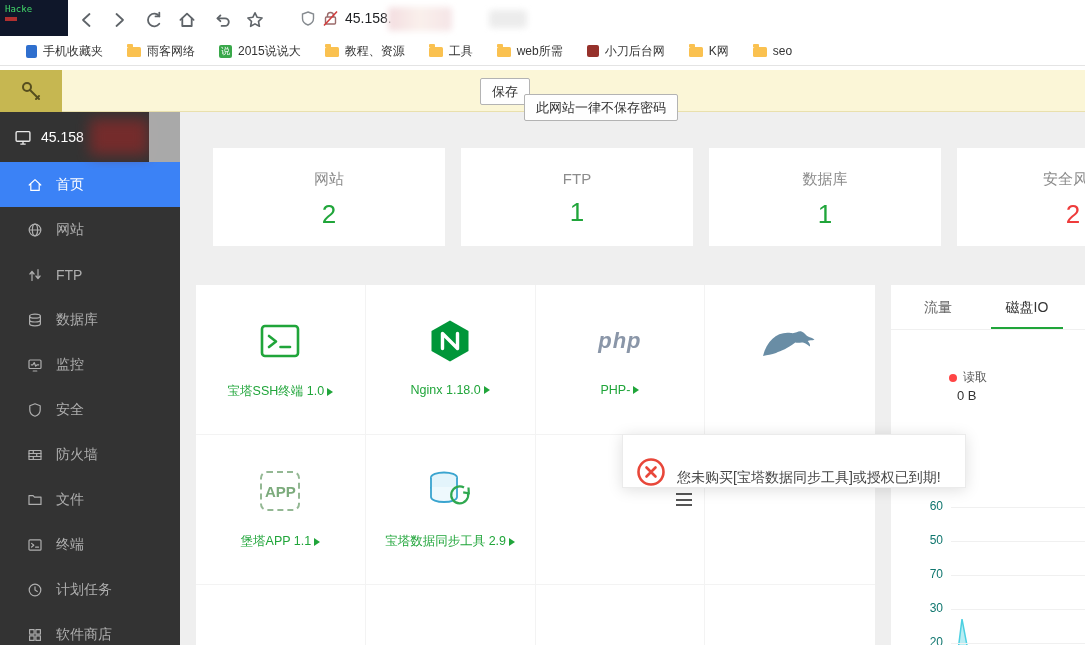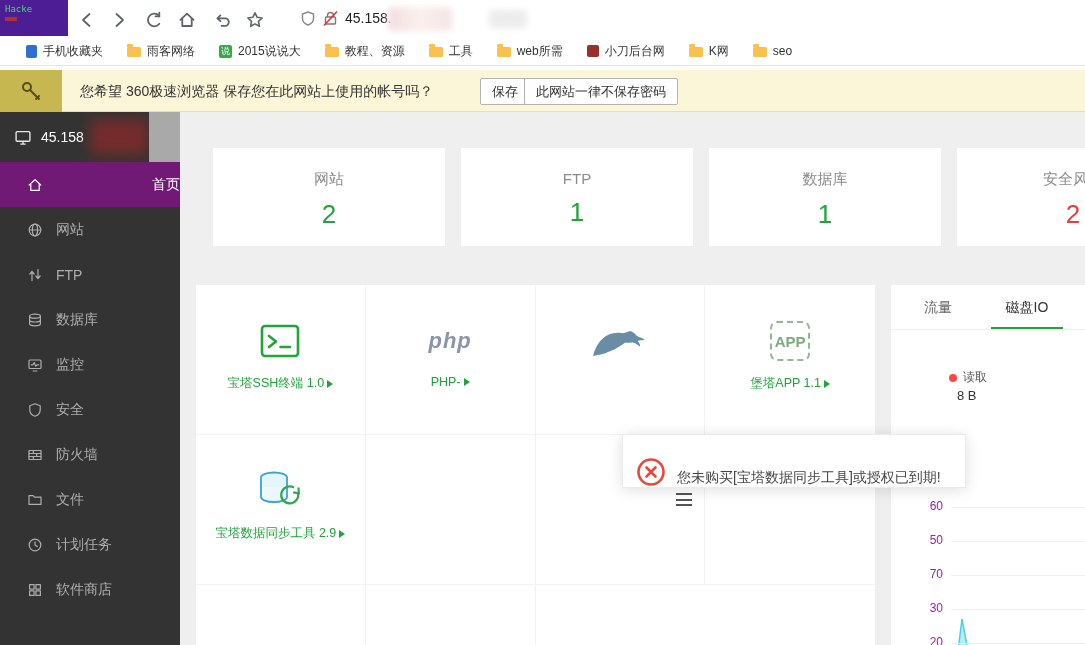--- a/index.html
+++ b/index.html
@@ -1,21 +1,21 @@
 <!DOCTYPE html>
 <html><head>
 <meta charset="utf-8">
 <style>
   * { box-sizing: border-box; margin: 0; padding: 0; }
   html,body { width:1085px; height:645px; overflow:hidden; }
   body { position:relative; background:#fff; font-family:"Liberation Sans","DejaVu Sans",sans-serif; }
 
   
   #browser-top { position:absolute; left:0; top:0; width:1085px; height:66px; background:#fff; border-bottom:1px solid #e4e4e4; z-index:5; }
-  #tab-thumb { position:absolute; left:0; top:0; width:68px; height:36px; background:#4c1d95; color:#43d96b; font-size:9px; font-family:"DejaVu Sans Mono",monospace; padding:4px 5px; overflow:hidden; }
+  #tab-thumb { position:absolute; left:0; top:0; width:68px; height:36px; background:#0f172a; color:#43d96b; font-size:9px; font-family:"DejaVu Sans Mono",monospace; padding:4px 5px; overflow:hidden; }
   #tab-thumb::after { content:""; display:block; width:12px; height:4px; background:#b03030; margin-top:3px; }
   .nav-btn { position:absolute; top:7px; width:26px; height:26px; display:flex; align-items:center; justify-content:center; color:#5f6469; border-radius:4px; }
   #btn-back{left:74px} #btn-fwd{left:106px} #btn-refresh{left:140px} #btn-home{left:174px} #btn-undo{left:210px} #btn-star{left:242px}
   #shield-icon{position:absolute;left:300px;top:10px;color:#868b90;}
   #lock-icon{position:absolute;left:322px;top:10px;}
   #url-text{position:absolute;left:345px;top:10px;font-size:14px;color:#202124;}
   .redact{position:absolute;border-radius:4px;}
   #redact-url1{left:388px;top:7px;width:64px;height:24px;background:linear-gradient(90deg,#f3dde0,#faf0ec,#f5e4e6);filter:blur(3px);}
   #redact-url2{left:489px;top:10px;width:38px;height:18px;background:#ececec;filter:blur(3px);}
   #bookmarks-bar{position:absolute;left:0;top:36px;width:100%;height:30px;display:flex;align-items:center;padding-left:26px;gap:24px;}
@@ -24,58 +24,58 @@
   .folder::before{content:"";position:absolute;left:0;top:-3px;width:6px;height:3px;background:#fac150;border-radius:1px 1px 0 0;}
   .bm-book{width:11px;height:13px;background:#2f6fce;border-radius:2px;flex:none;}
   .bm-shuo{width:13px;height:13px;background:#39a84a;color:#fff;font-size:9px;line-height:13px;text-align:center;border-radius:2px;flex:none;}
   .bm-site{width:12px;height:12px;background:#96312b;border-radius:2px;flex:none;}
 
   
   #password-bar{position:absolute;left:0;top:70px;width:1085px;height:42px;background:#fbf6d7;border-bottom:1px solid #e9e0ad;z-index:4;}
   #key-box{position:absolute;left:0;top:0;width:62px;height:42px;background:#c6b751;display:flex;align-items:center;justify-content:center;}
   #pw-msg{position:absolute;left:80px;top:0;line-height:42px;font-size:14px;color:#333;}
   .pw-btn{position:absolute;top:8px;height:27px;padding:0 11px;background:#fefefe;border:1px solid #b3b3b3;border-radius:2px;font-size:13px;color:#333;line-height:25px;cursor:pointer;}
-  #pw-save{left:480px;} #pw-never{left:524px;}
+  #pw-save{left:480px;} #pw-never{left:524px;margin-top:16px;}
 
   
   #app{position:absolute;left:0;top:112px;width:1085px;height:533px;background:#efefef;overflow:hidden;}
   #sidebar{position:absolute;left:0;top:0;width:180px;height:533px;background:#333;z-index:2;}
   #sidebar-header{position:relative;height:50px;display:flex;align-items:center;gap:9px;padding-left:14px;color:#fff;font-size:14px;}
   #redact-ip{position:absolute;left:90px;top:7px;width:58px;height:36px;background:#7c2b2b;filter:blur(7px);opacity:.9;}
   #redact-ip2{position:absolute;left:149px;top:0;width:31px;height:50px;background:#b0b0b0;opacity:.95;}
   .side-item{height:45px;display:flex;align-items:center;gap:13px;padding-left:27px;color:#aeaeae;font-size:14px;cursor:pointer;}
-  .side-item.active{background:#701a75;color:#fff;justify-content:space-between;}
+  .side-item.active{background:#3b82f6;color:#fff;}
   .side-item span{display:flex;align-items:center;}
 
   #content{position:absolute;left:180px;top:0;width:905px;height:533px;}
   .stat-card{position:absolute;top:36px;width:232px;height:98px;background:#fff;text-align:center;cursor:pointer;}
   .stat-label{margin-top:22px;font-size:15px;color:#8c8c8c;}
   .stat-value{margin-top:10px;font-size:26px;}
 
   #software-panel{position:absolute;left:16px;top:173px;width:679px;height:532px;background:#fff;}
   .panel-header{height:45px;border-bottom:1px solid #f0f0f0;position:relative;}
   #software-title{line-height:45px;padding-left:24px;font-size:15px;color:#333;display:inline-block;}
   #software-grid{display:grid;grid-template-columns:repeat(4,1fr);grid-auto-rows:150px;}
   .soft-cell{border-right:1px solid #f3f3f3;border-bottom:1px solid #f3f3f3;display:flex;flex-direction:column;align-items:center;padding-top:26px;cursor:pointer;}
   .soft-cell:nth-child(4n){border-right:none;}
   .soft-icon{height:60px;display:flex;align-items:center;justify-content:center;}
-  .soft-label{margin-top:4px;font-size:12.5px;color:#20a53a;display:flex;align-items:center;white-space:nowrap;}
+  .soft-label{margin-top:12px;font-size:12.5px;color:#20a53a;display:flex;align-items:center;white-space:nowrap;}
   .play{width:0;height:0;border-left:6px solid #20a53a;border-top:4px solid transparent;border-bottom:4px solid transparent;margin-left:3px;}
   .php-text{font-style:italic;font-weight:bold;font-size:22px;color:#8a96a8;letter-spacing:1px;}
   .app-box{width:40px;height:40px;border:2px dashed #94b894;border-radius:7px;display:flex;align-items:center;justify-content:center;font-size:15px;font-weight:bold;color:#7cab7c;}
 
   #monitor-panel{position:absolute;left:711px;top:173px;width:300px;height:532px;background:#fff;}
   #monitor-tabs-row{height:45px;border-bottom:1px solid #f0f0f0;}
   .mon-tab{position:absolute;top:0;height:44px;line-height:44px;font-size:14px;color:#666;text-align:center;cursor:pointer;}
   .mon-tab.active{color:#333;border-bottom:2px solid #20a53a;}
   #mon-legend{position:absolute;left:58px;top:84px;display:flex;align-items:center;gap:6px;font-size:12px;color:#555;}
   .dot{width:8px;height:8px;border-radius:50%;background:#ff4545;}
   #mon-legend-value{position:absolute;left:66px;top:103px;font-size:13px;color:#333;}
   #mon-unit{position:absolute;left:46px;top:158px;font-size:12px;color:#888;}
-  .ytick{position:absolute;width:30px;text-align:right;font-size:12px;color:#a21caf;}
+  .ytick{position:absolute;width:30px;text-align:right;font-size:12px;color:#0f766e;}
   .gridline{position:absolute;left:60px;right:6px;height:1px;background:#f0f0f0;}
   #io-chart{position:absolute;left:60px;top:222px;}
 
   #toast{position:absolute;left:442px;top:322px;width:344px;height:54px;background:#fff;border:1px solid #ebebeb;box-shadow:0 2px 14px rgba(0,0,0,.13);display:flex;align-items:flex-end;gap:11px;padding:0 13px;z-index:6;}
   #toast-msg{font-size:14px;color:#454545;white-space:nowrap;}
   #hamburger{position:absolute;left:496px;top:381px;width:16px;height:13px;display:flex;flex-direction:column;justify-content:space-between;z-index:3;cursor:pointer;}
   .hl{height:2px;background:#555;}
 </style>
 </head>
 <body>
@@ -173,21 +173,20 @@
 </div>
 
 <div id="password-bar">
   <div id="key-box">
     <svg width="22" height="22" viewBox="0 0 22 22" fill="none" stroke="#564e1e" stroke-width="2" stroke-linecap="round">
         <circle cx="7" cy="7" r="4"></circle>
         <path d="M10 10 L19 19"></path>
         <path d="M16 19 l3 -3"></path>
       </svg>
   </div>
-  <span id="pw-msg">您希望 360极速浏览器 保存您在此网站上使用的帐号吗？</span>
   <button class="pw-btn" id="pw-save">保存</button>
   <button class="pw-btn" id="pw-never">此网站一律不保存密码</button>
 </div>
 
 <div id="app">
   <aside id="sidebar">
     <div id="sidebar-header">
       <svg width="18" height="17" viewBox="0 0 16 16" fill="none" stroke="#e8e8e8" stroke-width="1.3">
           <rect x="1.5" y="2.5" width="13" height="9" rx="1"></rect>
           <path d="M5.5 14.2 h5 M8 11.5 v2.7"></path>
@@ -262,20 +261,29 @@
           <span>
             <svg width="16" height="16" viewBox="0 0 16 16" fill="none" stroke="currentColor" stroke-width="1.2" stroke-linecap="round" stroke-linejoin="round">
               <path d="M2 3.6 H6.1 L7.5 5.1 H14 V12.4 H2 Z"></path>
             </svg>
           </span>
           <span>文件</span>
         </div>
         <div class="side-item">
           <span>
             <svg width="16" height="16" viewBox="0 0 16 16" fill="none" stroke="currentColor" stroke-width="1.2" stroke-linecap="round" stroke-linejoin="round">
+              <rect x="2" y="2.8" width="12" height="10.4" rx="1"></rect>
+              <path d="M4.6 6.4 l2.2 1.8 -2.2 1.8 M8.6 10.2 h2.9"></path>
+            </svg>
+          </span>
+          <span>终端</span>
+        </div>
+        <div class="side-item">
+          <span>
+            <svg width="16" height="16" viewBox="0 0 16 16" fill="none" stroke="currentColor" stroke-width="1.2" stroke-linecap="round" stroke-linejoin="round">
               <circle cx="8" cy="8" r="5.8"></circle>
               <path d="M8 4.8 V8 l2.3 1.5"></path>
             </svg>
           </span>
           <span>计划任务</span>
         </div>
         <div class="side-item">
           <span>
             <svg width="16" height="16" viewBox="0 0 16 16" fill="none" stroke="currentColor" stroke-width="1.2" stroke-linecap="round" stroke-linejoin="round">
               <rect x="2.6" y="2.6" width="4.5" height="4.5"></rect>
@@ -313,20 +321,29 @@
       <div id="software-grid">
           <div class="soft-cell">
             <div class="soft-icon">
               <svg width="46" height="44" viewBox="0 0 46 44">
                 <rect x="5" y="7" width="36" height="30" rx="3" fill="none" stroke="#20a53a" stroke-width="2.6"></rect>
                 <path d="M12 17 l7 5.5 -7 5.5" fill="none" stroke="#20a53a" stroke-width="2.6" stroke-linecap="round" stroke-linejoin="round"></path>
                 <path d="M23.5 28 h9.5" stroke="#20a53a" stroke-width="2.6" stroke-linecap="round"></path>
               </svg>
             </div>
             <div class="soft-label">宝塔SSH终端 1.0<span class="play"></span></div>
+          </div>
+          <div class="soft-cell">
+            <div class="soft-icon">
+              <svg width="44" height="46" viewBox="0 0 44 46">
+                <polygon points="22,2.5 40.5,13 40.5,33 22,43.5 3.5,33 3.5,13" fill="#009639"></polygon>
+                <path d="M14.5 30.5 V15.5 L29.5 30.5 V15.5" fill="none" stroke="#fff" stroke-width="3.4" stroke-linecap="round" stroke-linejoin="round"></path>
+              </svg>
+            </div>
+            <div class="soft-label">Nginx 1.18.0<span class="play"></span></div>
           </div>
           <div class="soft-cell">
             <div class="soft-icon">
               <span class="php-text">php</span>
             </div>
             <div class="soft-label">PHP-<span class="play"></span></div>
           </div>
           <div class="soft-cell">
             <div class="soft-icon">
               <svg width="64" height="42" viewBox="0 0 64 42">
@@ -369,21 +386,21 @@
           </div>
         </div>
     </section>
 
     <section id="monitor-panel">
       <div id="monitor-tabs-row"></div>
       <div id="mon-legend">
         <span class="dot"></span>
         <span>读取</span>
       </div>
-      <div id="mon-legend-value">8 B</div>
+      <div id="mon-legend-value">0 B</div>
       <div id="mon-unit">MB/s</div>
       <svg id="io-chart" width="240" height="310">
           <polygon points="0,204.0 0,198.9 11,112.2 22,170.0 33,147.9 44,180.2 55,195.5 66,200.6 77,203.0 88,204.0 99,204.0 99,204.0" fill="rgba(128,222,234,0.55)"></polygon>
           <polyline points="0,198.9 11,112.2 22,170.0 33,147.9 44,180.2 55,195.5 66,200.6 77,203.0 88,204.0 99,204.0" fill="none" stroke="#4dd0e1" stroke-width="1.5"></polyline>
         </svg>
     <div class="mon-tab" style="left: 17px; width: 60px;">流量</div>
         <div class="mon-tab active" style="left: 100px; width: 72px;">磁盘IO</div>
         <div class="gridline" style="top: 222px;"></div>
         <div class="ytick" style="top: 214px; left: 22px;">60</div>
         <div class="gridline" style="top: 256px;"></div>

